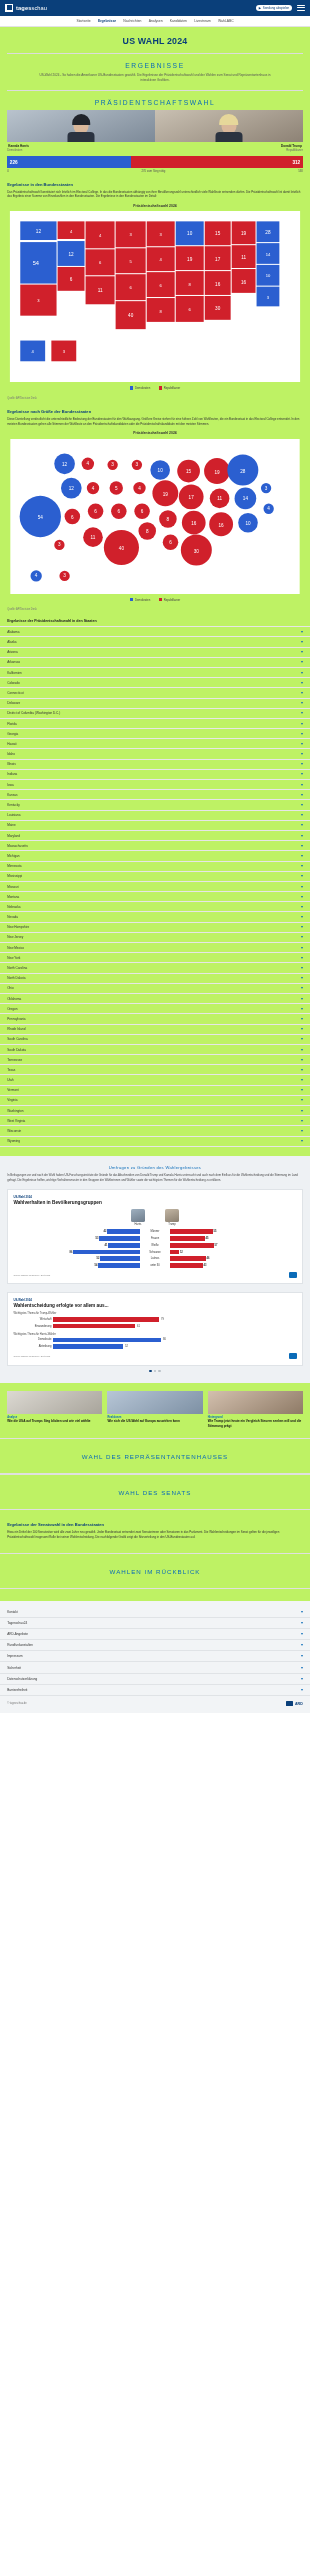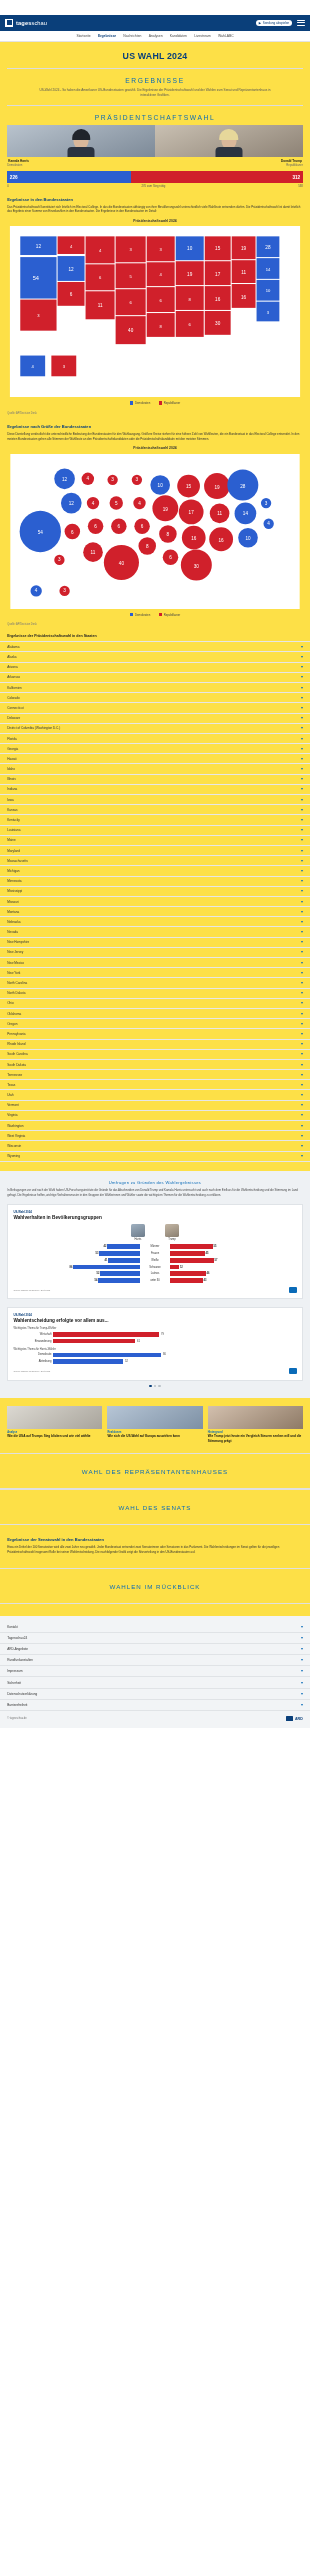--- a/index.html
+++ b/index.html
@@ -5,21 +5,21 @@
 <style>
   * { box-sizing: border-box; }
   html, body { margin:0; padding:0; }
   body {
     width:310px;
     font-family:"Liberation Sans", sans-serif;
     background:#ffffff;
     color:#1a1a1a;
     -webkit-font-smoothing:antialiased;
   }
-  .page { width:310px; margin:15px auto; background:#fde047; }
+  .page { width:310px; margin:0 auto; background:#bef264; }
 
   
   .topbar {
     background:#0a3f7a;
     height:15.5px;
     display:flex;
     align-items:center;
     padding:0 5.2px;
     gap:4.1px;
   }

